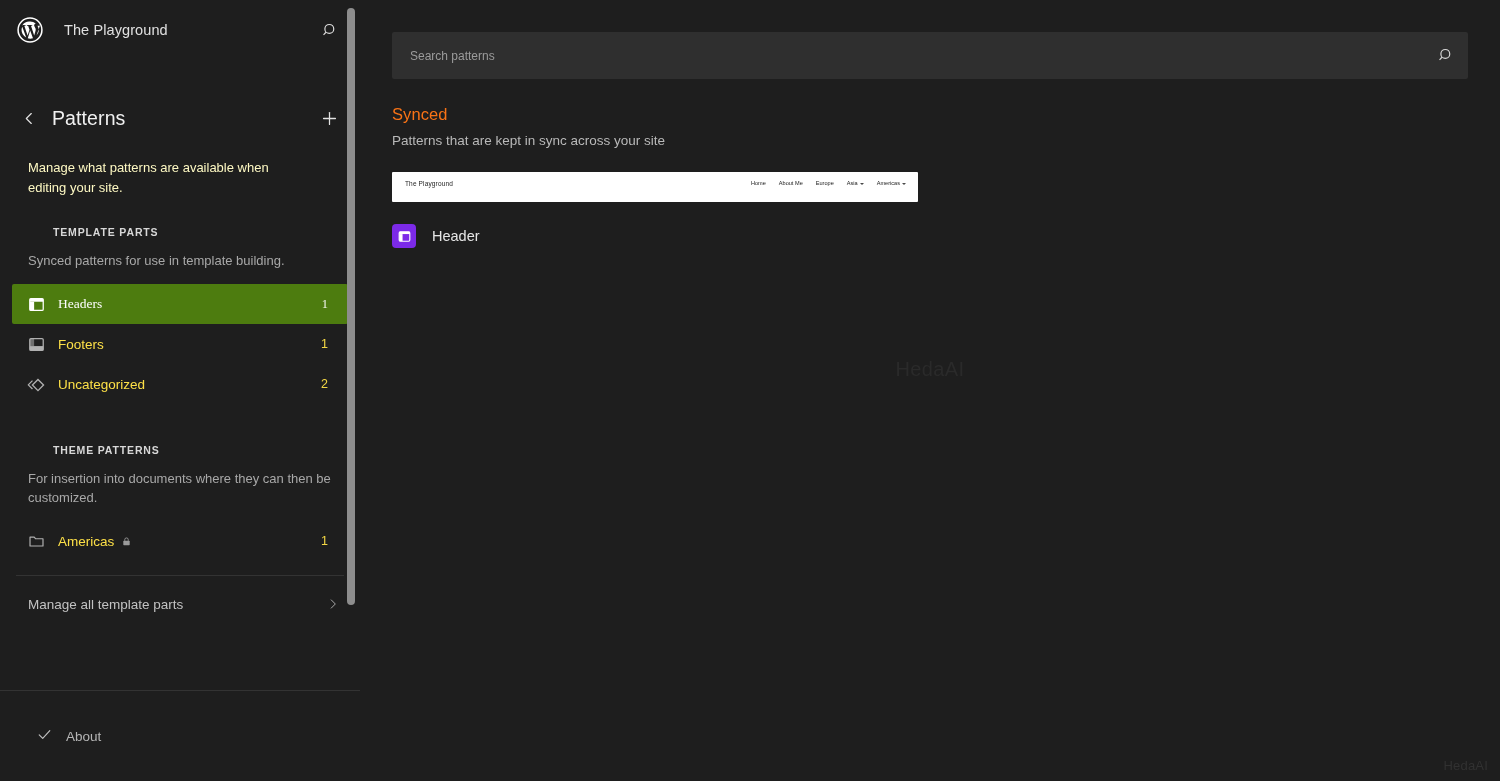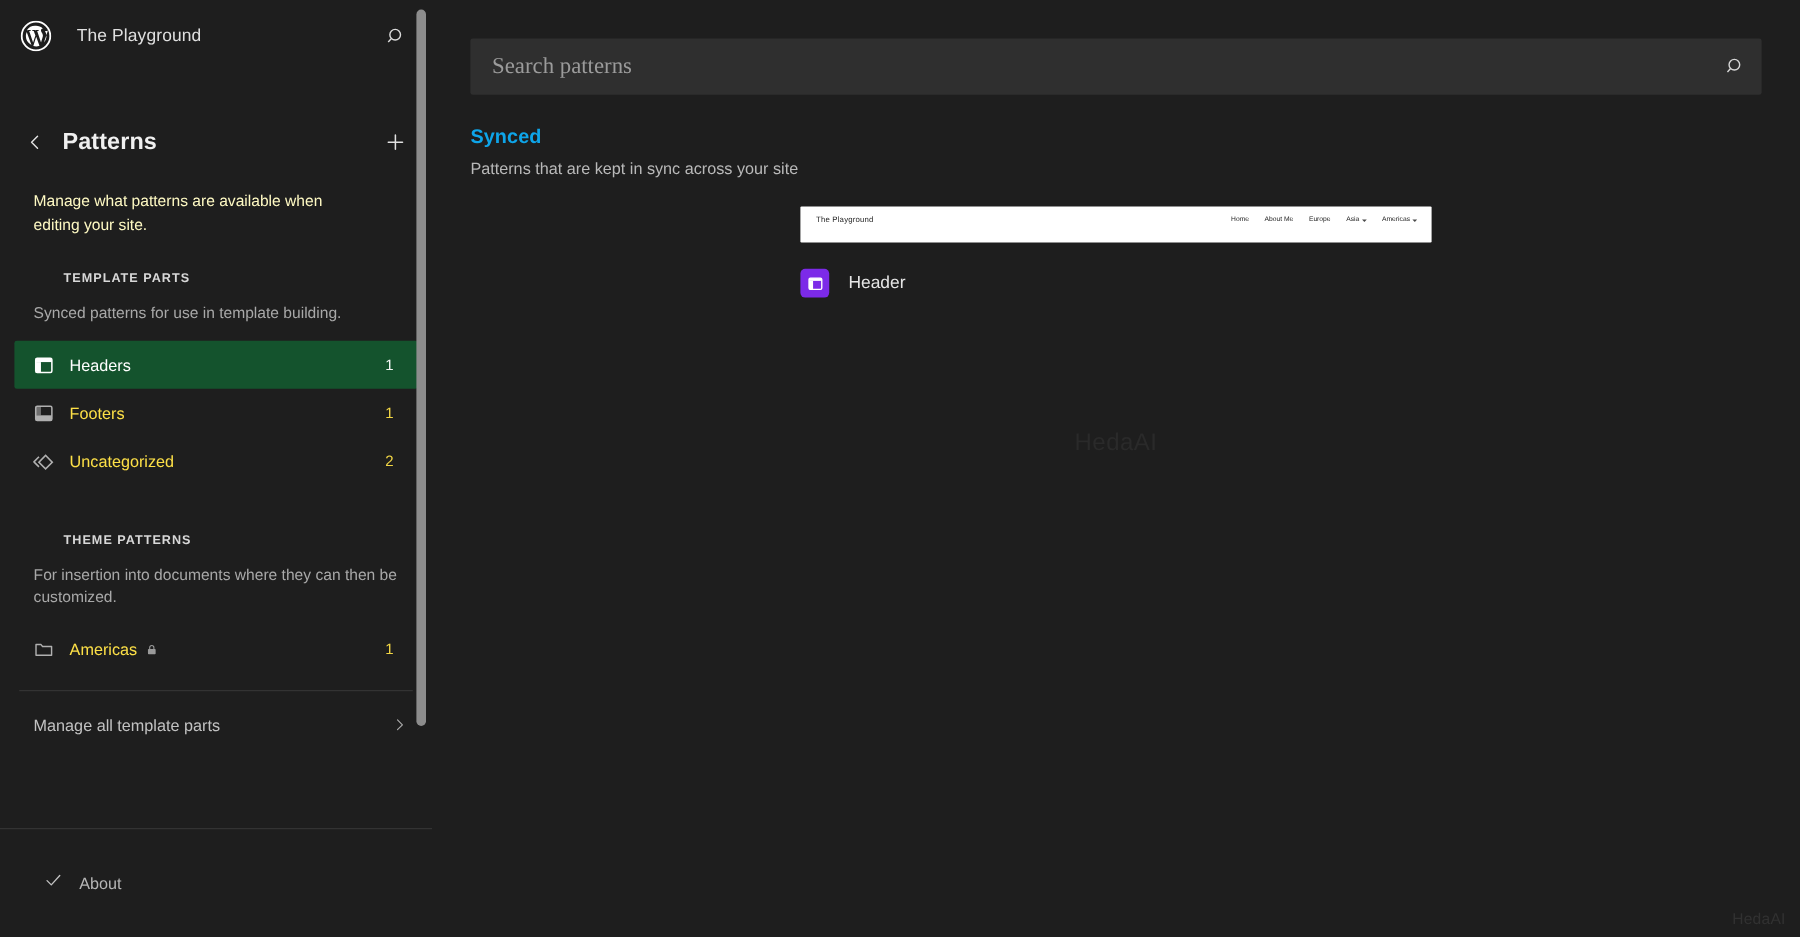--- a/index.html
+++ b/index.html
@@ -72,21 +72,21 @@
     height: 44px;
     margin-top: 36px;
   }
   .back-btn {
     width: 30px; height: 30px;
     display: flex; align-items: center; justify-content: center;
     flex: 0 0 30px;
   }
   .panel-title {
     font-size: 19.5px;
-    font-weight: bold;
+    font-weight: normal;
     color: #f0f0f0;
     margin-left: 8px;
     letter-spacing: .1px;
   }
   .add-btn {
     margin-left: auto;
     width: 30px; height: 30px;
     display: flex; align-items: center; justify-content: center;
     flex: 0 0 30px;
   }
@@ -125,22 +125,23 @@
   .cat-item {
     display: flex;
     align-items: center;
     height: 40px;
     padding: 0 20px 0 28px;
     margin: 0 12px;
     border-radius: 2px;
     color: #fde047;
   }
   .cat-item.active {
-    background: #14532d;
+    background: #4d7c0f;
     color: #ffffff;
+    font-family: Liberation Serif, serif;
   }
   .cat-icon {
     width: 24px; height: 24px;
     flex: 0 0 24px;
     display: flex; align-items: center; justify-content: center;
     margin-left: -16px;
   }
   .cat-label {
     font-size: 13.5px;
     margin-left: 10px;
@@ -223,51 +224,50 @@
     display: flex;
     align-items: center;
   }
   .search-input {
     flex: 1 1 auto;
     height: 47px;
     background: transparent;
     border: 0;
     outline: none;
     color: #e8e8e8;
-    font-size: 19px;
-    font-family: Liberation Serif, serif;
+    font-size: 12px;
+    font-family: Liberation Sans, sans-serif;
     padding: 0 12px 0 18px;
   }
   .search-input::placeholder { color: #9b9b9b; }
   .search-ico-btn {
     width: 44px; height: 47px;
     display: flex; align-items: center; justify-content: center;
     flex: 0 0 44px;
   }
 
   .synced-title {
     margin-top: 26px;
     font-size: 16.5px;
-    font-weight: bold;
-    color: #0ea5e9;
+    font-weight: normal;
+    color: #f97316;
     letter-spacing: .1px;
   }
   .synced-sub {
     margin-top: 9px;
     font-size: 13.5px;
     color: #b9b9b9;
   }
 
   
   .pattern-grid {
     margin-top: 24px;
     display: flex;
     flex-wrap: wrap;
     gap: 22px;
-    justify-content: center;
   }
   .pattern-card { width: 526px; }
 
   .pattern-preview {
     width: 526px;
     height: 30px;
     background: #ffffff;
     border-radius: 1px;
     display: flex;
     align-items: flex-start;

